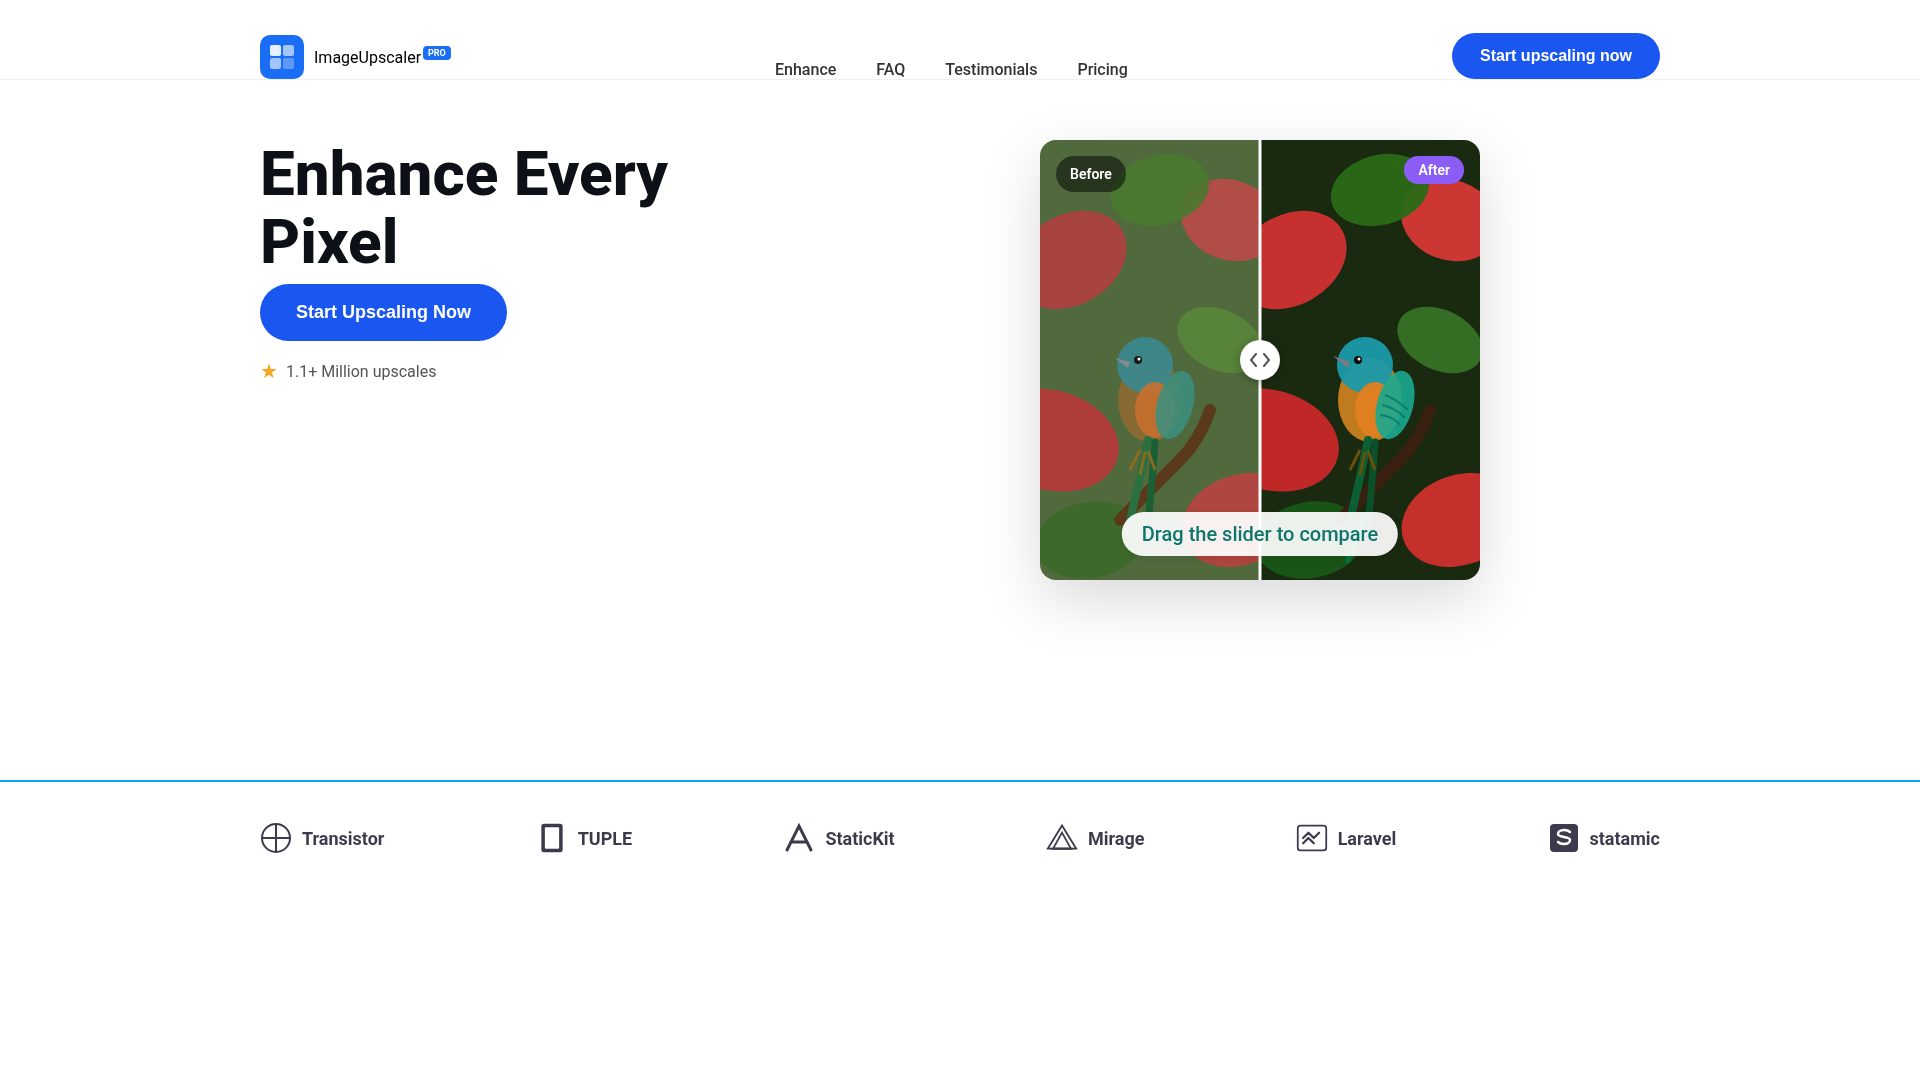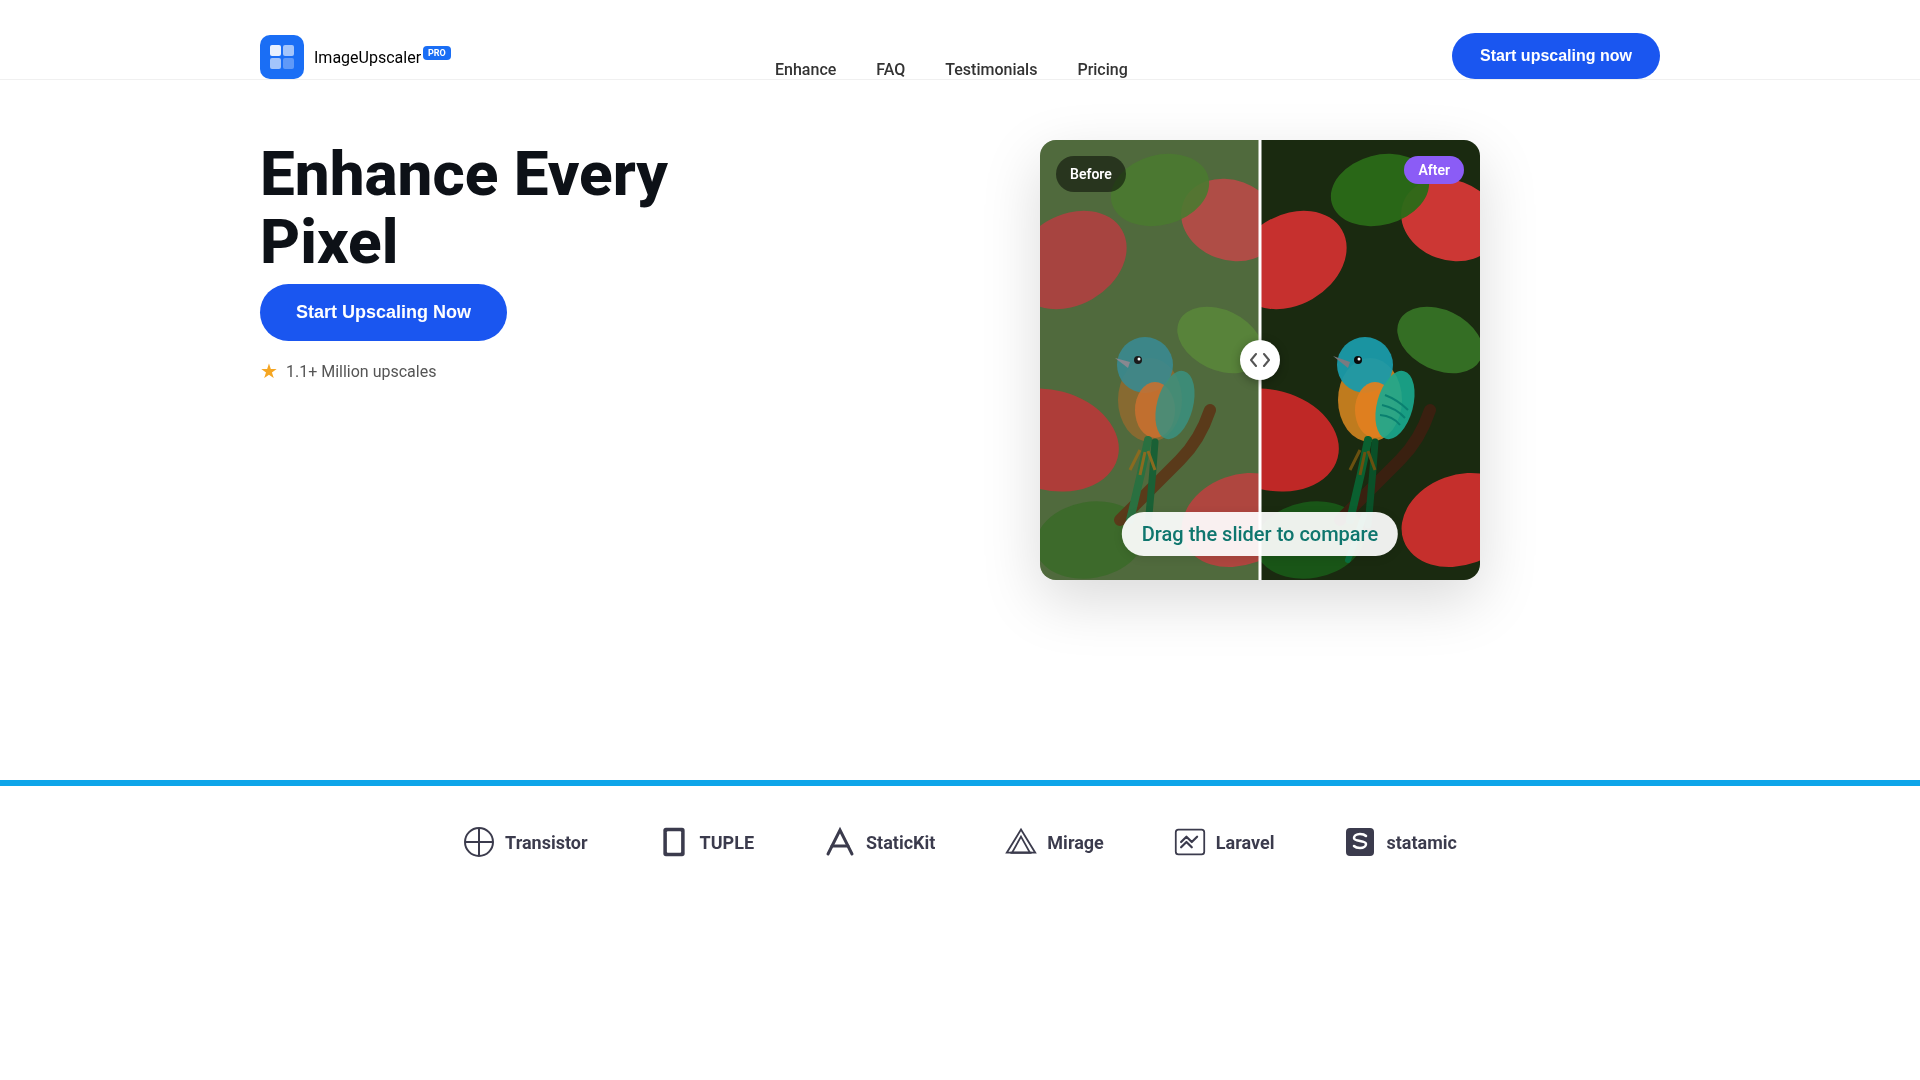--- a/index.html
+++ b/index.html
@@ -243,23 +243,23 @@
       white-space: nowrap;
       z-index: 25;
       box-shadow: 0 2px 10px rgba(0,0,0,0.1);
     }
 
     
     .logos-bar {
       padding: 40px 260px;
       display: flex;
       align-items: center;
-      justify-content: center;
+      justify-content: space-between;
       gap: 70px;
-      border-top: 6px solid #0ea5e9;
+      border-top: 2px solid #0ea5e9;
     }
     .logo-item {
       display: flex;
       align-items: center;
       gap: 10px;
       color: #1a1a2e;
       font-weight: 700;
       font-size: 18px;
       opacity: 0.85;
     }

